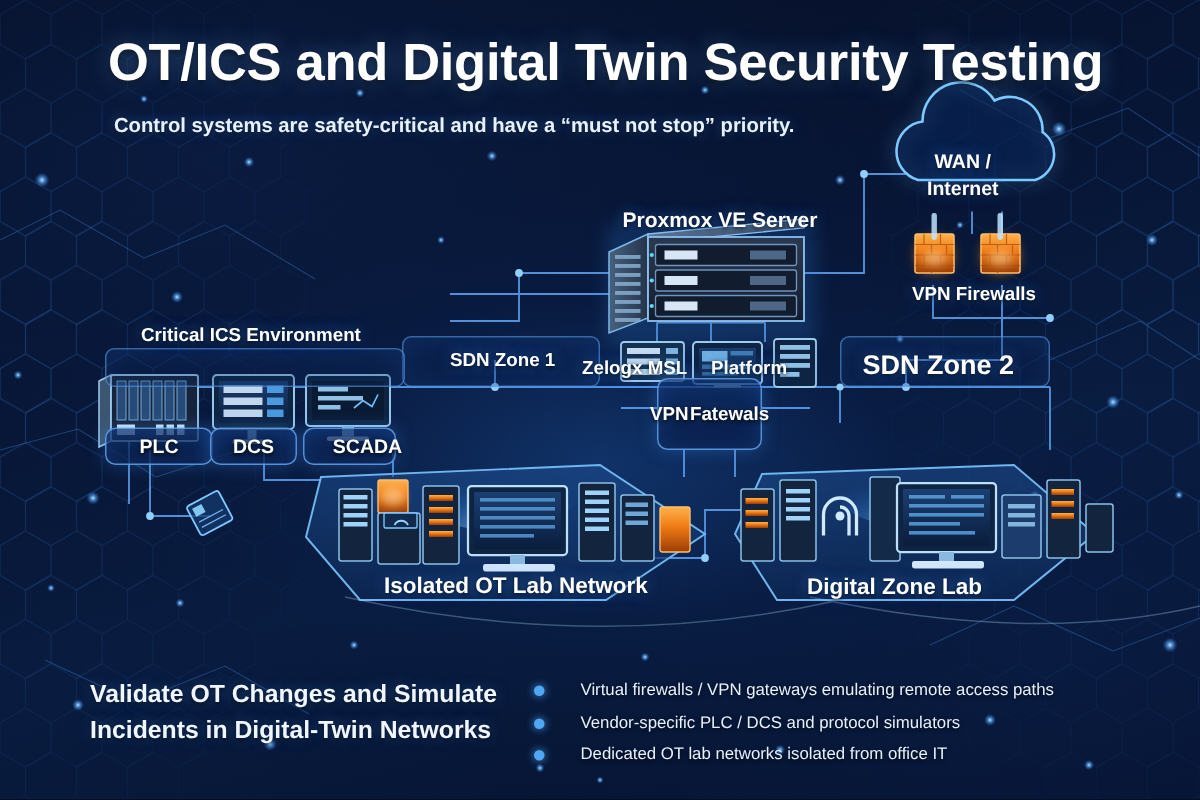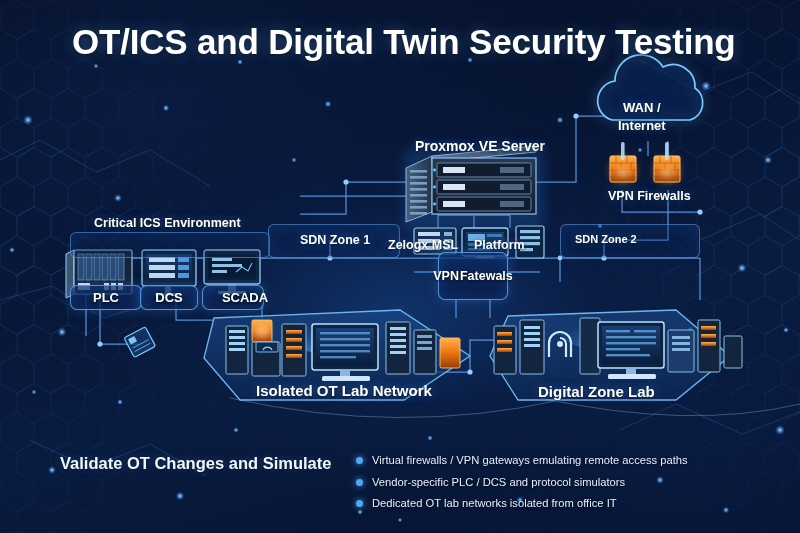--- a/index.html
+++ b/index.html
@@ -36,21 +36,21 @@
     font-size:13.5px; font-weight:700; color:#e8f2ff; white-space:nowrap;
     text-shadow: 0 0 8px rgba(90,160,255,0.45), 0 1px 3px rgba(0,0,0,0.7);
   }
   .foot-head {
     position:absolute; left:60px; top:452px;
     font-size:16.5px; font-weight:700; color:#f0f6ff; line-height:1.45;
     text-shadow: 0 0 9px rgba(90,160,255,0.35), 0 1px 3px rgba(0,0,0,0.7);
   }
   .bullets { position:absolute; left:356px; top:453px; width:360px; }
   .bullet {
-    display:flex; align-items:flex-start; gap:9px;
+    display:flex; align-items:flex-start; gap:24px;
     font-size:11.2px; color:#e6f0ff; line-height:1.35; margin-bottom:6.5px;
     text-shadow: 0 1px 3px rgba(0,0,0,0.75);
   }
   .dot {
     flex:0 0 auto; width:7px; height:7px; border-radius:50%;
     background:#4ea8f5; margin-top:4px;
     box-shadow:0 0 6px rgba(78,168,245,0.9);
   }
 
   
@@ -539,33 +539,34 @@
       <path d="M230 398 Q400 436 560 400"></path>
       <path d="M540 398 Q690 430 800 404"></path>
     </g>
   </svg>
 
   <div class="zonebox" style="left:268px; top:224px; width:132px; height:34px;"></div>
   <div class="zonebox" style="left:560px; top:224px; width:140px; height:34px;"></div>
   <div class="zonebox" style="left:70px; top:232px; width:200px; height:26px; border-style:solid;"></div>
 
   <div class="title">OT/ICS and Digital Twin Security Testing</div>
+  <div class="subtitle">Control systems are safety-critical and have a “must not stop” priority.</div>
 
   <div class="nlabel" style="left:623px; top:100px; font-size:13px;">WAN /</div>
   <div class="nlabel" style="left:618px; top:118px; font-size:13px;">Internet</div>
 
   <div class="nlabel" style="left:608px; top:189px; font-size:12.5px;">VPN Firewalls</div>
 
   <div class="nlabel" style="left:415px; top:138px; font-size:14px;">Proxmox VE Server</div>
 
   <div class="nlabel" style="left:388px; top:238px; font-size:12.5px;">Zelogx MSL</div>
   <div class="nlabel" style="left:474px; top:238px; font-size:12.5px;">Platform</div>
 
   <div class="nlabel" style="left:300px; top:233px; font-size:12.5px;">SDN Zone 1</div>
-  <div class="nlabel" style="left:575px; top:233px; font-size:11px;">SDN Zone 2</div>
+  <div class="nlabel" style="left:575px; top:233px; font-size:18px;">SDN Zone 2</div>
 
   <div class="nlabel" style="left:94px; top:216px; font-size:12.5px;">Critical ICS Environment</div>
 
   <div class="pillbox" style="left:70px; top:285px; width:72px; height:25px; font-size:13px;">
     <span>PLC</span>
   </div>
   <div class="pillbox" style="left:140px; top:285px; width:58px; height:25px; font-size:13px;">
     <span>DCS</span>
   </div>
   <div class="pillbox" style="left:202px; top:285px; width:62px; height:25px; font-size:13px;padding-left:24px;">
@@ -575,20 +576,21 @@
   <div class="pillbox" style="left:438px; top:252px; width:70px; height:48px; flex-direction:row; gap:1px; font-size:12.5px;">
     <span>VPN</span>
     <span>Fatewals</span>
   </div>
 
   <div class="nlabel" style="left:256px; top:382px; font-size:15px;">Isolated OT Lab Network</div>
   <div class="nlabel" style="left:538px; top:383px; font-size:15px;">Digital Zone Lab</div>
 
   <div class="foot-head">
     <div>Validate OT Changes and Simulate</div>
+    <div>Incidents in Digital-Twin Networks</div>
   </div>
 
   <div class="bullets">
     <div class="bullet">
       <span class="dot"></span>
       <span>Virtual firewalls / VPN gateways emulating remote access paths</span>
     </div>
     <div class="bullet">
       <span class="dot"></span>
       <span>Vendor-specific PLC / DCS and protocol simulators</span>

